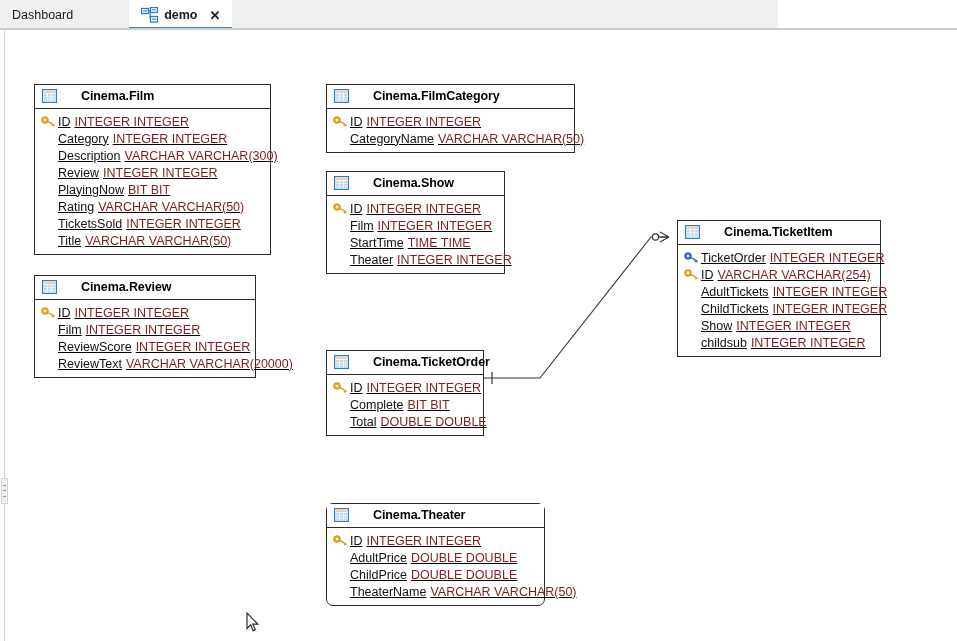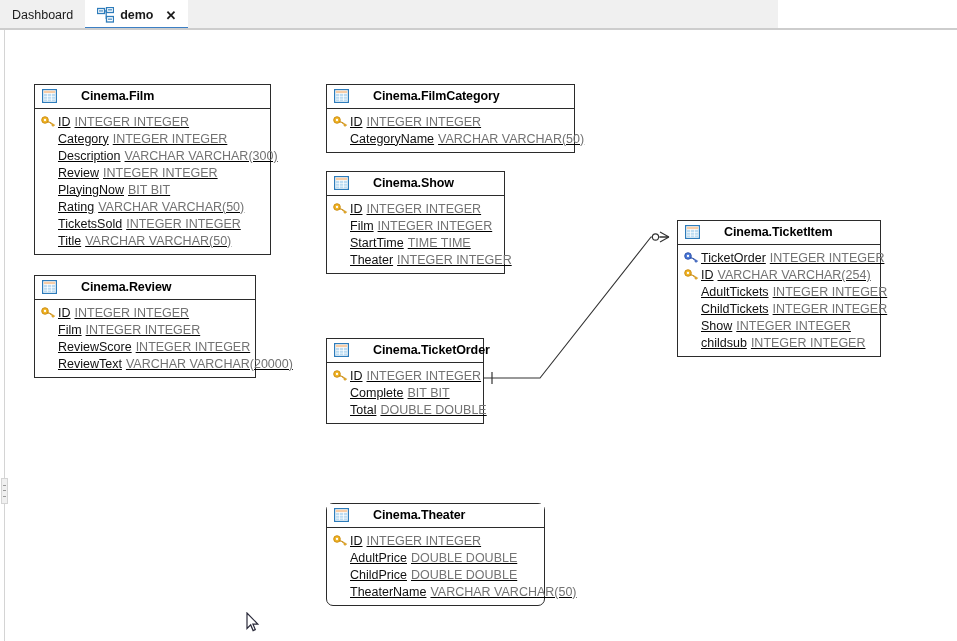--- a/index.html
+++ b/index.html
@@ -9,21 +9,21 @@
     background: #ffffff;
     font-family: "Liberation Sans", sans-serif;
     overflow: hidden;
     position: relative;
   }
 
   
   #tabbar {
     position: absolute; left: 0; top: 0; width: 778px; height: 30px;
     background: #f0f0f0;
-    display: flex; align-items: stretch;
+    display: flex; align-items: stretch; gap: 44px;
   }
   #tabbar-underline {
     position: absolute; left: 0; top: 28px; width: 957px; height: 2px;
     background: #cdcdcd;
   }
   .tab {
     display: flex; align-items: center; gap: 6px;
     padding: 0 12px; height: 30px;
     font-size: 12.5px; color: #1b1b1b;
     cursor: default; position: relative;
@@ -78,21 +78,21 @@
   }
   .grid-icon { width: 15px; height: 14px; display: block; flex: none; }
   .entity-body { padding: 4px 6px 5px 6px; }
   .col-row {
     display: flex; align-items: center;
     height: 17px; white-space: nowrap; text-decoration: underline;
   }
   .key-slot { width: 17px; flex: none; display: flex; align-items: center; }
   .key-icon { width: 15px; height: 11px; display: block; }
   .col-name { color: #111111; font-size: 12.5px; }
-  .col-type { color: #737373; font-size: 12.5px; margin-left: 4px; }
+  .col-type { color: #7f1d1d; font-size: 12.5px; margin-left: 4px; }
 
   
   #relations { position: absolute; left: 0; top: 0; width: 957px; height: 611px; }
 
   
   #cursor { position: absolute; width: 14px; height: 22px; }
 </style>
 </head>
 <body>
 
@@ -328,21 +328,21 @@
             <span class="col-name">StartTime</span>
             <span class="col-type">TIME TIME</span>
           </div>
           <div class="col-row">
             <span class="key-slot"></span>
             <span class="col-name">Theater</span>
             <span class="col-type">INTEGER INTEGER</span>
           </div>
         </div>
       </div>
-      <div class="entity" style="left: 326px; top: 308px; width: 158px;">
+      <div class="entity" style="left: 326px; top: 320px; width: 158px;">
         <div class="entity-header">
           <span class="grid-icon"><svg width="15" height="14" viewBox="0 0 15 14" xmlns="http://www.w3.org/2000/svg">
               <rect x="0.6" y="0.6" width="13.8" height="12.8" fill="#ffffff" stroke="#2d7cbb" stroke-width="1.2"></rect>
               <rect x="1.8" y="1.8" width="11.4" height="2.3" fill="#f7cda6"></rect>
               <rect x="1.8" y="4.8" width="3.3" height="2.2" fill="#bcdcf2"></rect>
               <rect x="5.8" y="4.8" width="3.3" height="2.2" fill="#bcdcf2"></rect>
               <rect x="9.8" y="4.8" width="3.4" height="2.2" fill="#bcdcf2"></rect>
               <rect x="1.8" y="7.6" width="3.3" height="2.2" fill="#bcdcf2"></rect>
               <rect x="5.8" y="7.6" width="3.3" height="2.2" fill="#bcdcf2"></rect>
               <rect x="9.8" y="7.6" width="3.4" height="2.2" fill="#bcdcf2"></rect>

